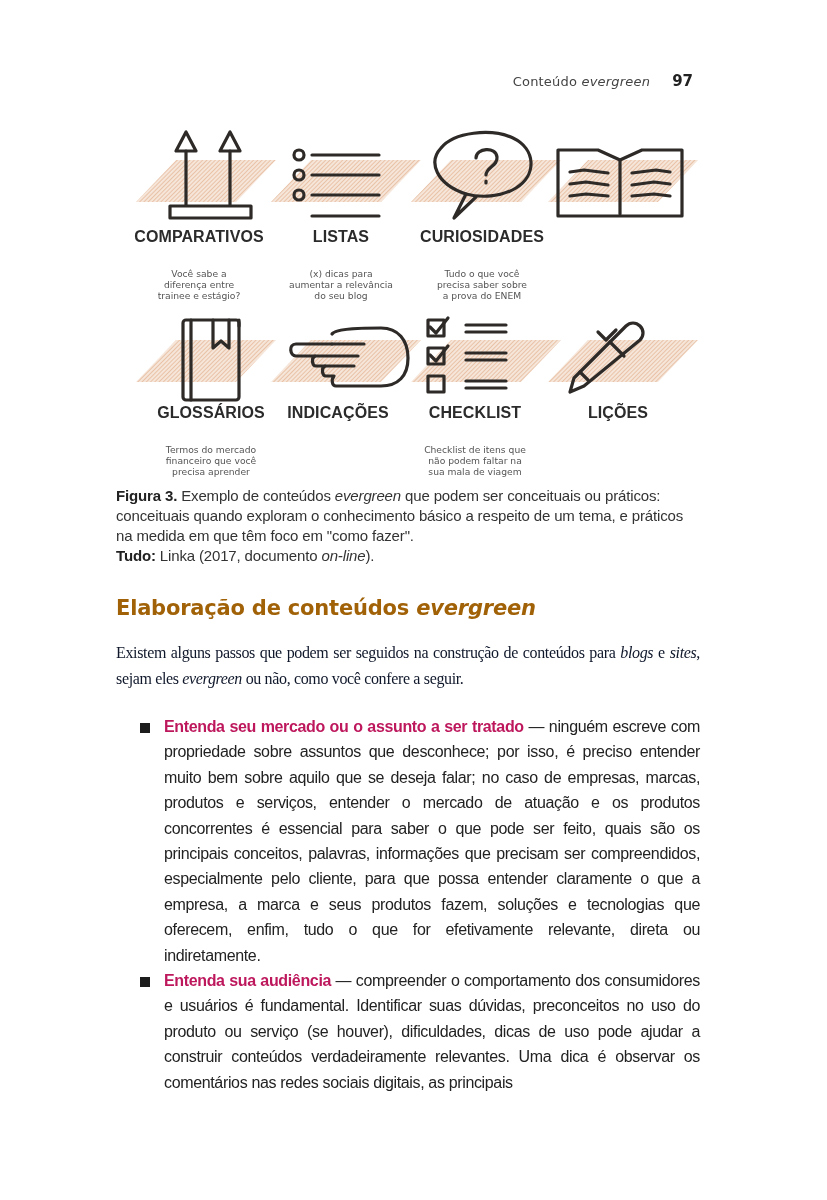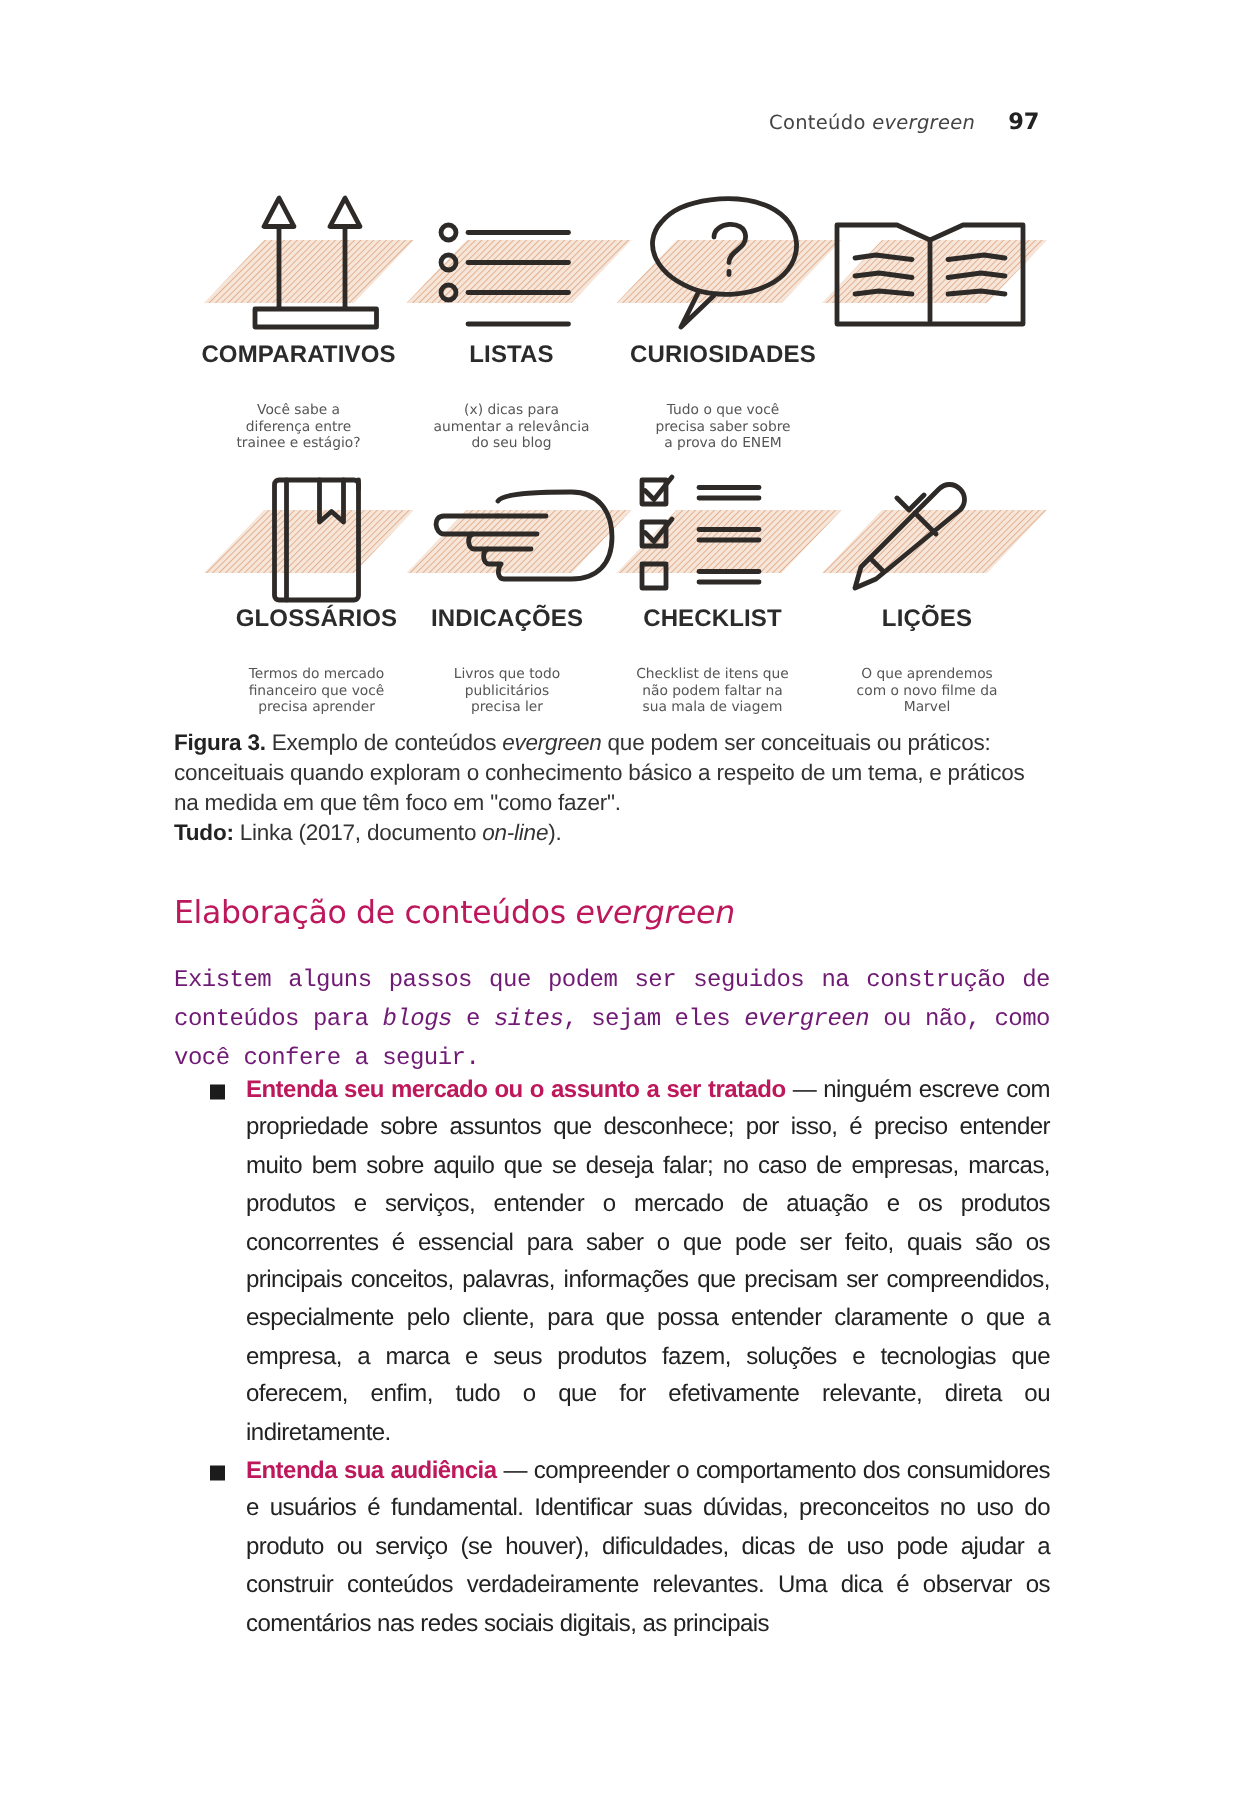--- a/index.html
+++ b/index.html
@@ -31,28 +31,28 @@
     .caption {
       position: absolute; left: 116px; top: 486px; width: 580px;
       font-family: Liberation Sans, sans-serif;
       font-size: 15px; line-height: 20px; color: #333; letter-spacing: -0.15px;
     }
     .caption b { color: #222; }
     .caption em { font-style: italic; }
 
     .section-heading {
       position: absolute; left: 116px; top: 596px;
-      font-family: "DejaVu Sans", sans-serif; font-size: 21px; font-weight: normal; color: #be185d;
+      font-family: "DejaVu Sans", sans-serif; font-size: 21px; font-weight: bold; color: #a16207;
       letter-spacing: -0.2px;
     }
     .section-heading em { font-style: italic; }
 
     .intro {
       position: absolute; left: 116px; top: 640px; width: 584px;
-      font-family: Liberation Mono, monospace; font-size: 16px; line-height: 26px; color: #701a75;
+      font-family: Liberation Serif, serif; font-size: 16px; line-height: 26px; color: #0f172a;
       letter-spacing: -0.35px; text-align: justify;
     }
     .intro em { font-style: italic; }
 
     .bullets { position: absolute; left: 116px; top: 714px; width: 584px; list-style: none; }
     .bullet { position: relative; padding-left: 48px; }
     .bullet-marker {
       position: absolute; left: 24px; top: 9px; width: 10px; height: 10px; background: #1c1c1c;
     }
     .bullet-text {
@@ -187,35 +187,29 @@
   </div>
 
   <div class="fig-cell" style="left:4px; top:284px;">
     <div class="fig-title">GLOSSÁRIOS</div>
     <div class="fig-desc">Termos do mercado
 financeiro que você
 precisa aprender</div>
   </div>
   <div class="fig-cell" style="left:131px; top:284px;">
     <div class="fig-title">INDICAÇÕES</div>
-    <div class="fig-desc">Livros que todo
-publicitários
-precisa ler</div>
   </div>
   <div class="fig-cell" style="left:268px; top:284px;">
     <div class="fig-title">CHECKLIST</div>
     <div class="fig-desc">Checklist de itens que
 não podem faltar na
 sua mala de viagem</div>
   </div>
   <div class="fig-cell" style="left:411px; top:284px;">
     <div class="fig-title">LIÇÕES</div>
-    <div class="fig-desc">O que aprendemos
-com o novo filme da
-Marvel</div>
   </div>
 </div>
 
 <div class="caption">
   <b>Figura 3.</b><span> Exemplo de conteúdos </span><em>evergreen</em><span> que podem ser conceituais ou práticos: conceituais quando exploram o conhecimento básico a respeito de um tema, e práticos na medida em que têm foco em "como fazer".</span><br>
   <b>Tudo:</b><span> Linka (2017, documento </span><em>on-line</em><span>).</span>
 </div>
 
 <h2 class="section-heading"><span>Elaboração de conteúdos </span><em>evergreen</em></h2>
 

